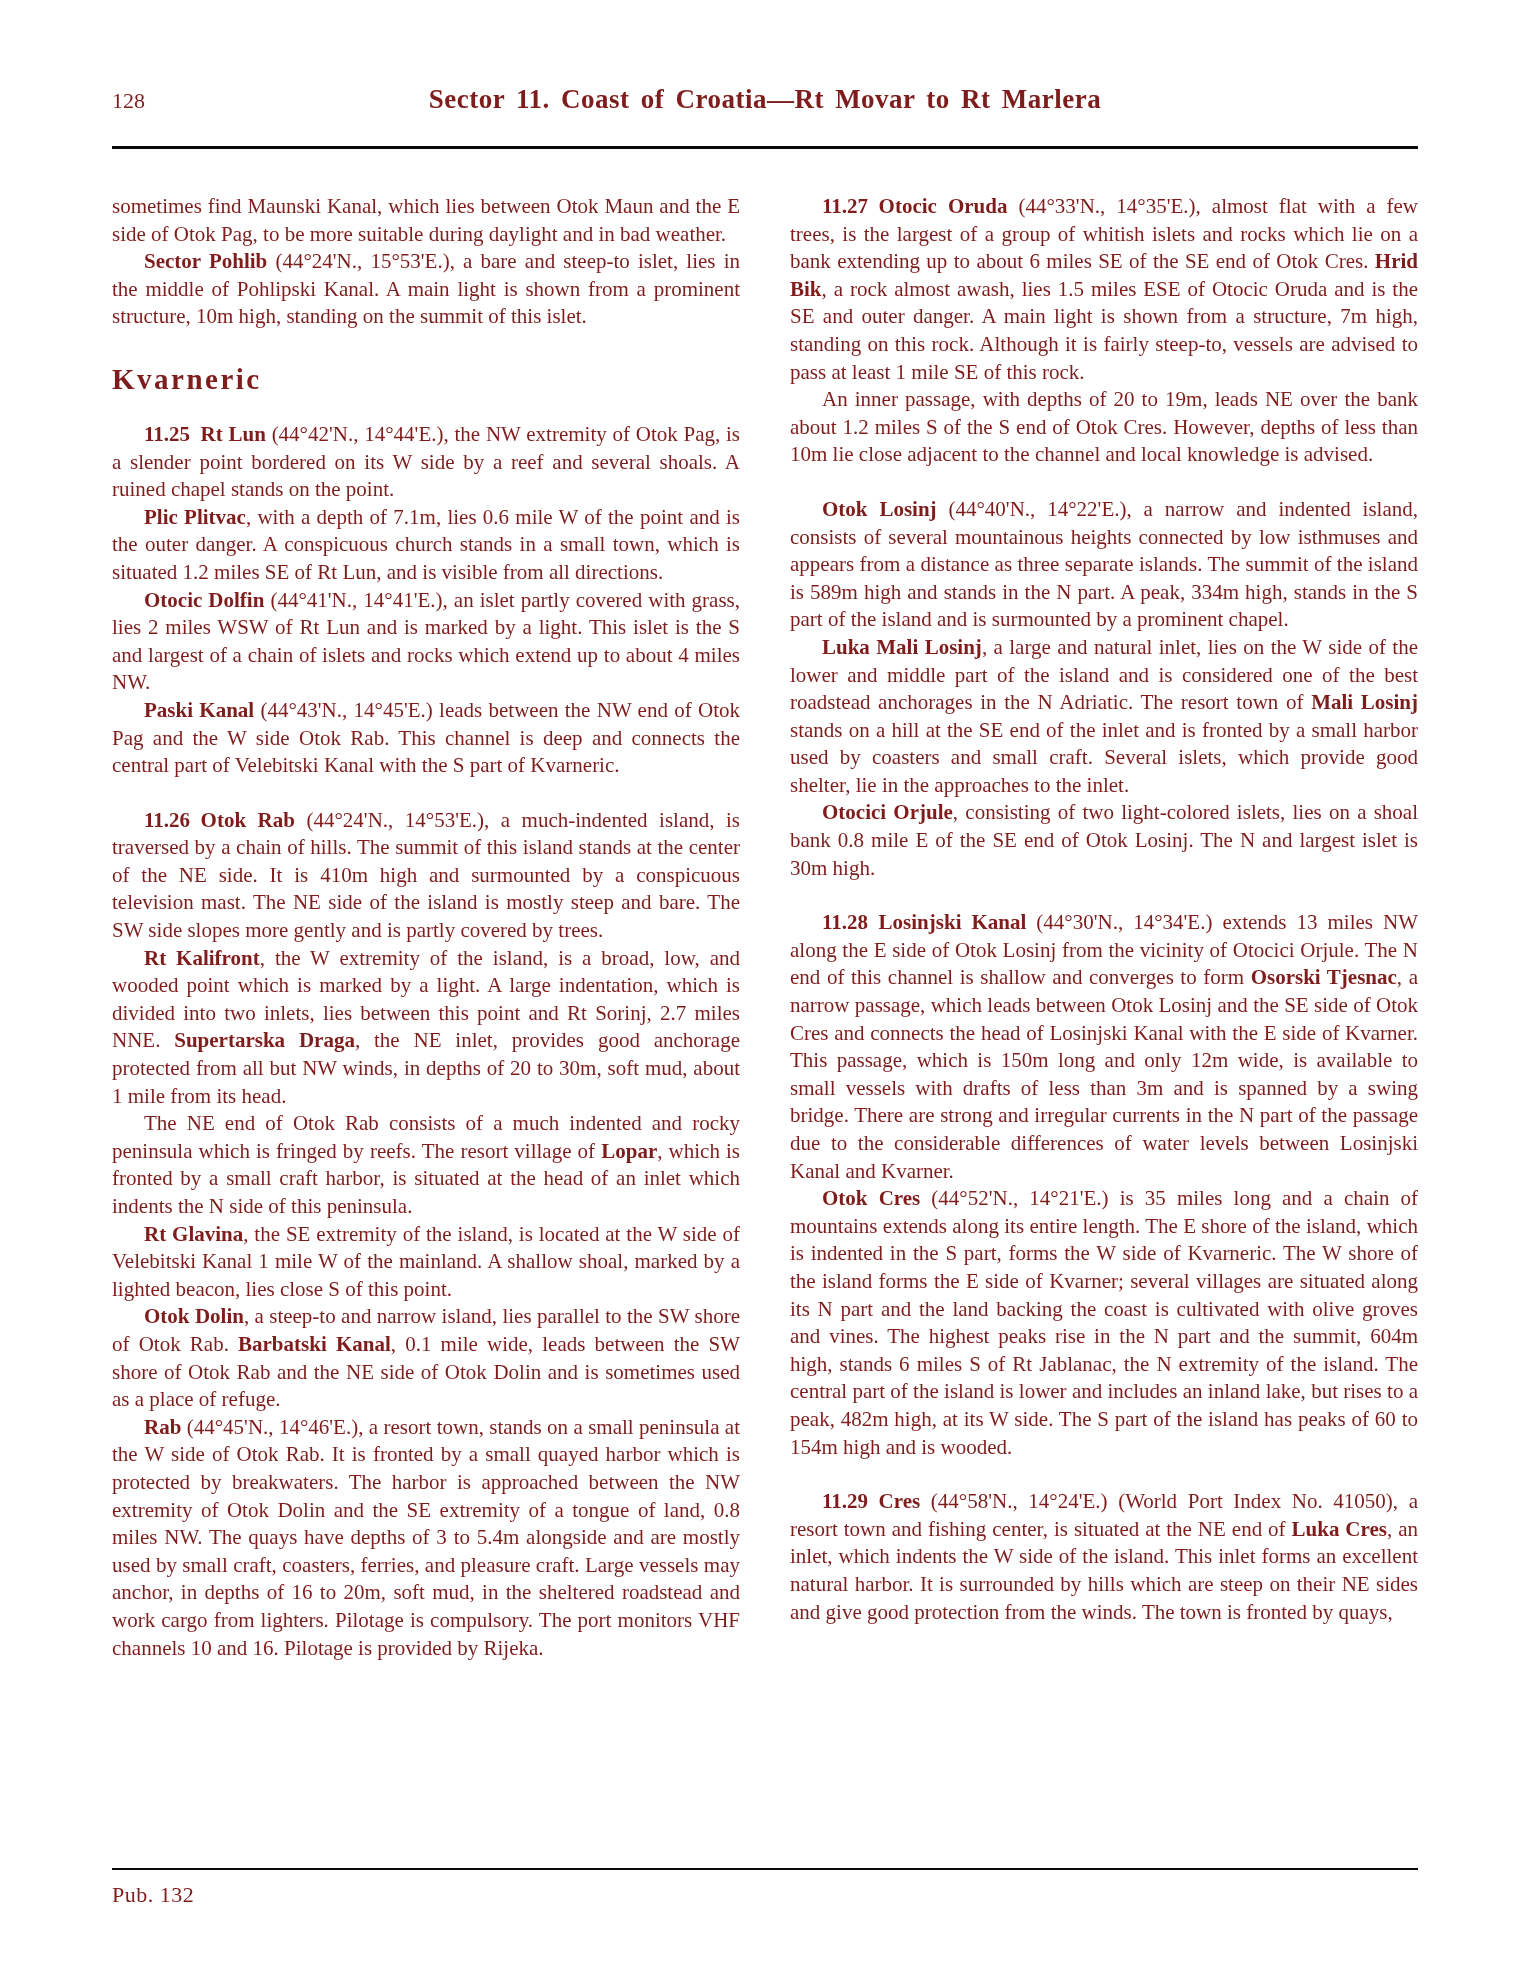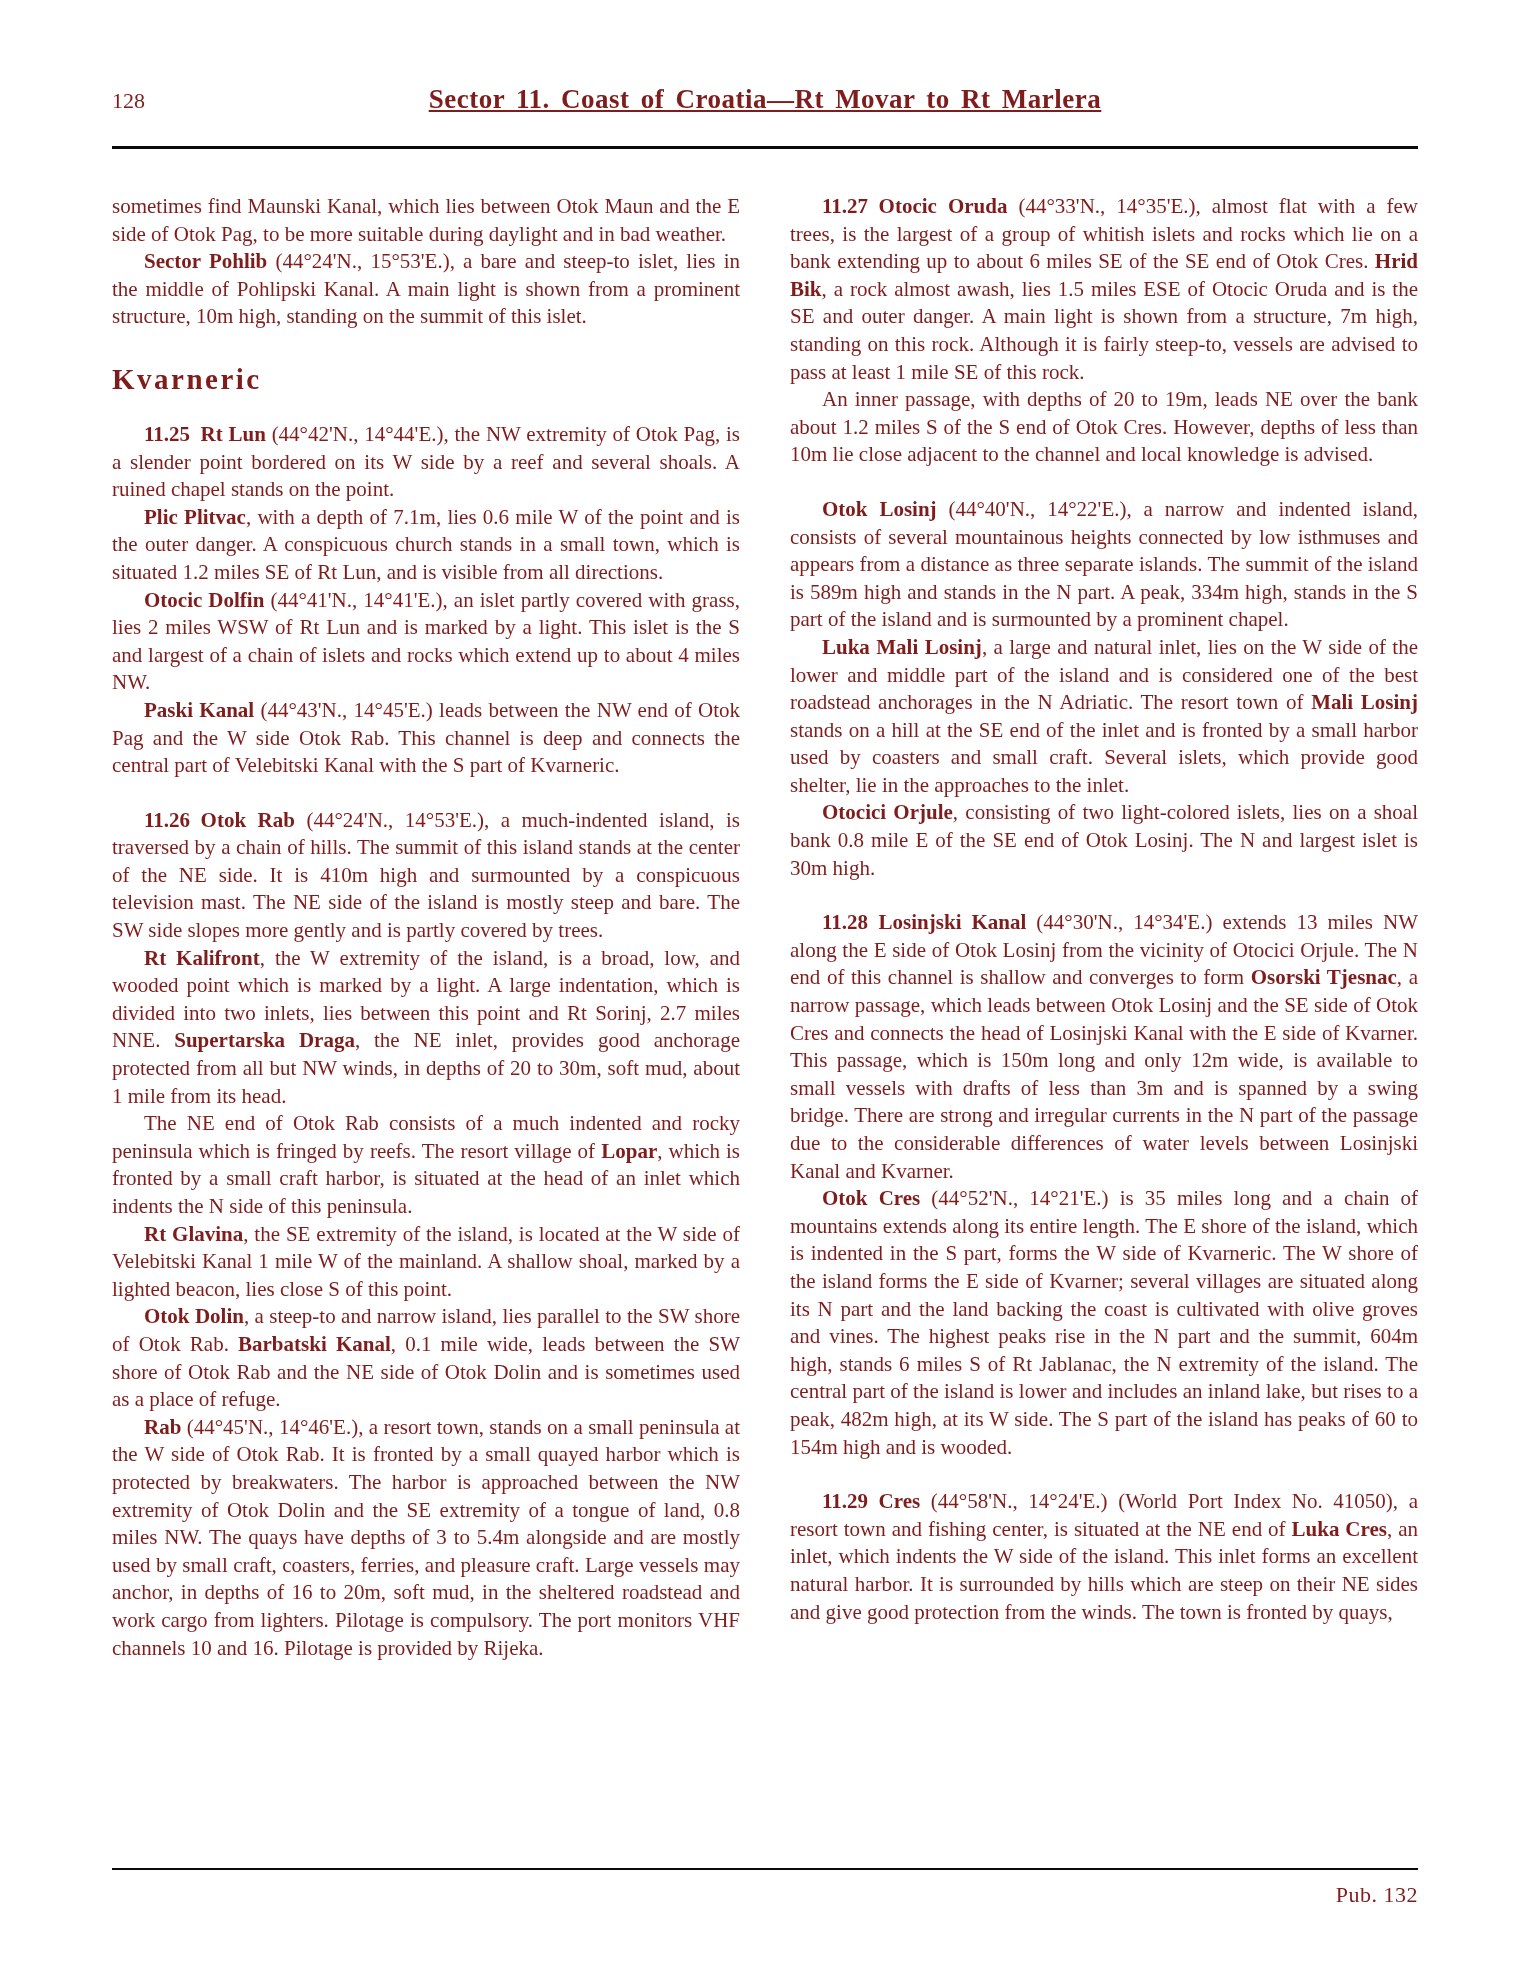--- a/index.html
+++ b/index.html
@@ -31,21 +31,20 @@
     .header-title {
       position: absolute;
       left: 0;
       right: 0;
       top: 0;
       text-align: center;
       font-size: 27px;
       font-weight: bold;
       letter-spacing: 0.5px;
       word-spacing: 4px;
-      text-decoration: underline;
     }
     .header-rule {
       height: 3px;
       background: #0a0a0a;
       margin-top: 26px;
     }
     .columns {
       display: flex;
       gap: 50px;
       margin-top: 44px;
@@ -71,21 +70,20 @@
       font-weight: bold;
       letter-spacing: 2.5px;
       margin: 32px 0 26px 0;
       line-height: 32px;
     }
     .page-footer {
       position: absolute;
       left: 112px;
       right: 112px;
       top: 1868px;
-      text-align: right;
     }
     .footer-rule {
       height: 2px;
       background: #0a0a0a;
     }
     .footer-text {
       display: inline-block;
       margin-top: 12px;
       font-size: 22px;
       letter-spacing: 0.5px;

